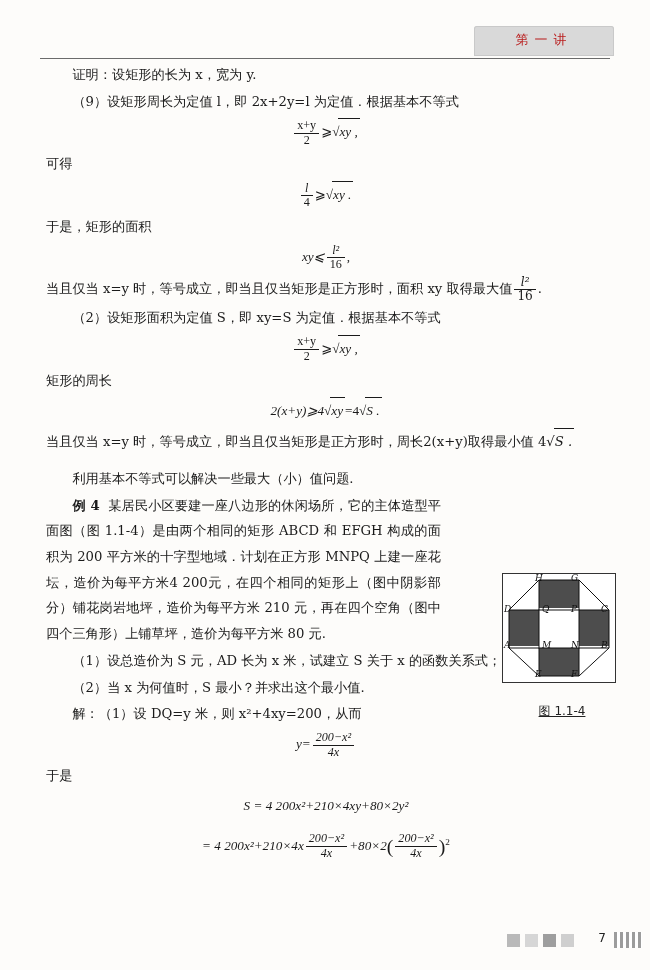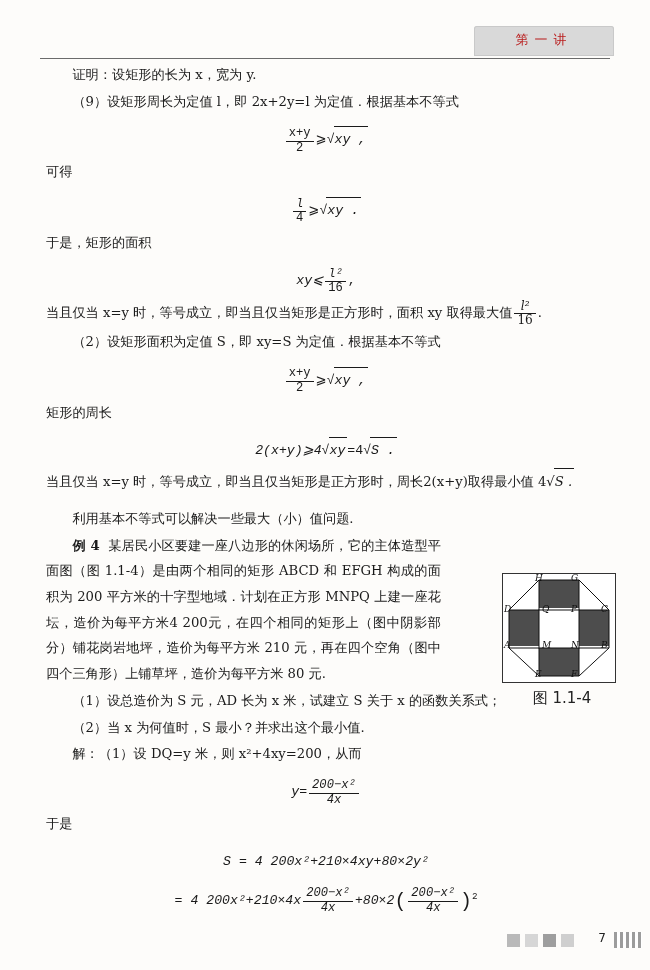--- a/index.html
+++ b/index.html
@@ -43,22 +43,22 @@
   }
   
   .content{
     position:absolute;top:62px;left:46px;width:560px;
     font-size:13.2px;line-height:1.95;
     text-align:justify;
   }
   .p{margin:0 0 1px 0;}
   .indent{text-indent:2em;}
   .center{
-    text-align:center;margin:12px 0 4px 0;
-    font-family:Liberation Mono, monospace;
+    text-align:center;margin:4px 0 4px 0;
+    font-family:Liberation Serif, serif;
   }
   .it{font-style:italic;}
   
   .frac{
     display:inline-block;vertical-align:-0.55em;
     text-align:center;line-height:1.12;
     margin:0 2px;
   }
   .frac .num{display:block;font-size:.92em;padding:0 3px;}
   .frac .den{display:block;font-size:.92em;border-top:1px solid #1a1a1a;padding:0 3px;}
@@ -76,22 +76,23 @@
     width:120px;
   }
   .figbox{
     width:112px;height:108px;
     border:1px solid #333;
     position:relative;
     background:#fff;
     overflow:hidden;
   }
   .fcap{
-    text-align:center;font-size:15px;margin-top:6px;color:#222;
+    text-align:center;font-size:12px;margin-top:20px;color:#222;
     font-family:"DejaVu Sans", sans-serif;
+    text-decoration:underline;
   }
   .flabel{
     position:absolute;font-size:9px;font-style:italic;
     font-family:"DejaVu Serif", serif;color:#111;
   }
   
   .footer{
     position:absolute;bottom:18px;left:0;width:650px;height:22px;
   }
   .fsq{position:absolute;width:13px;height:13px;top:4px;}

